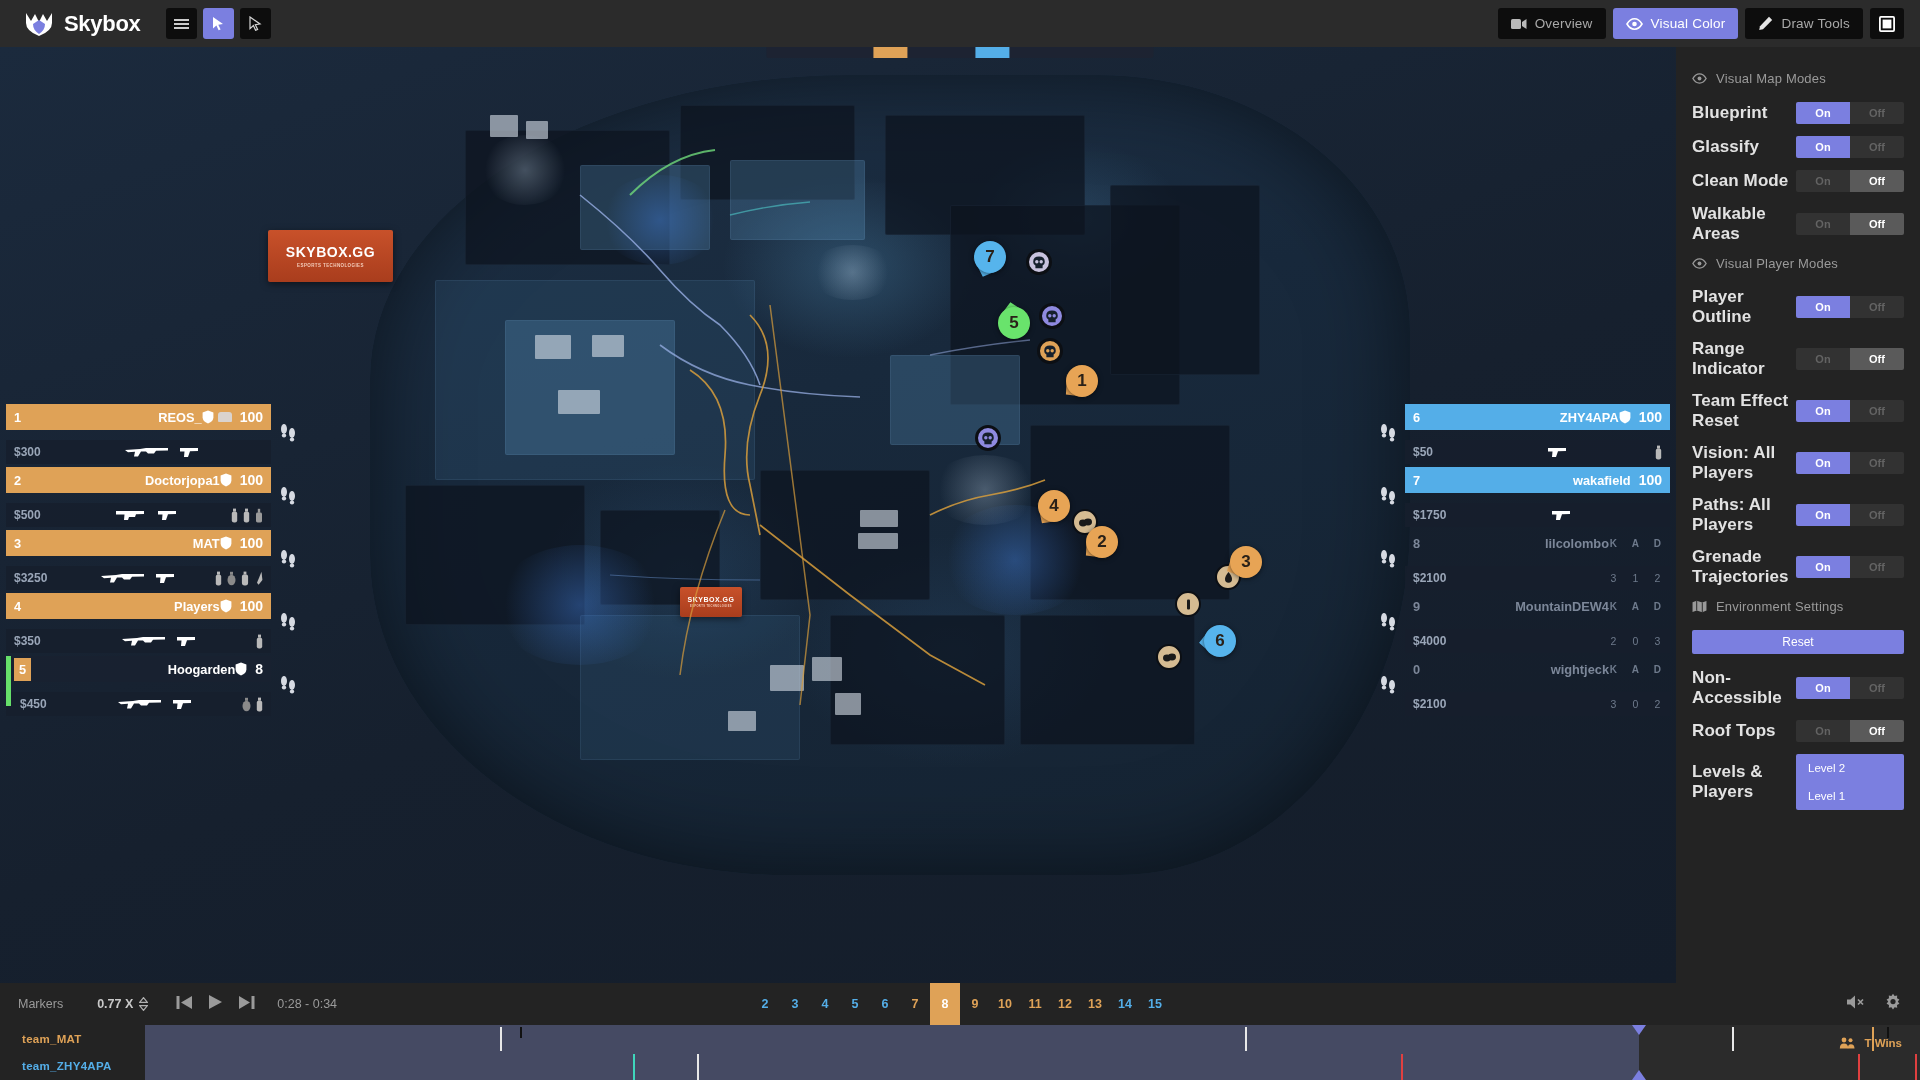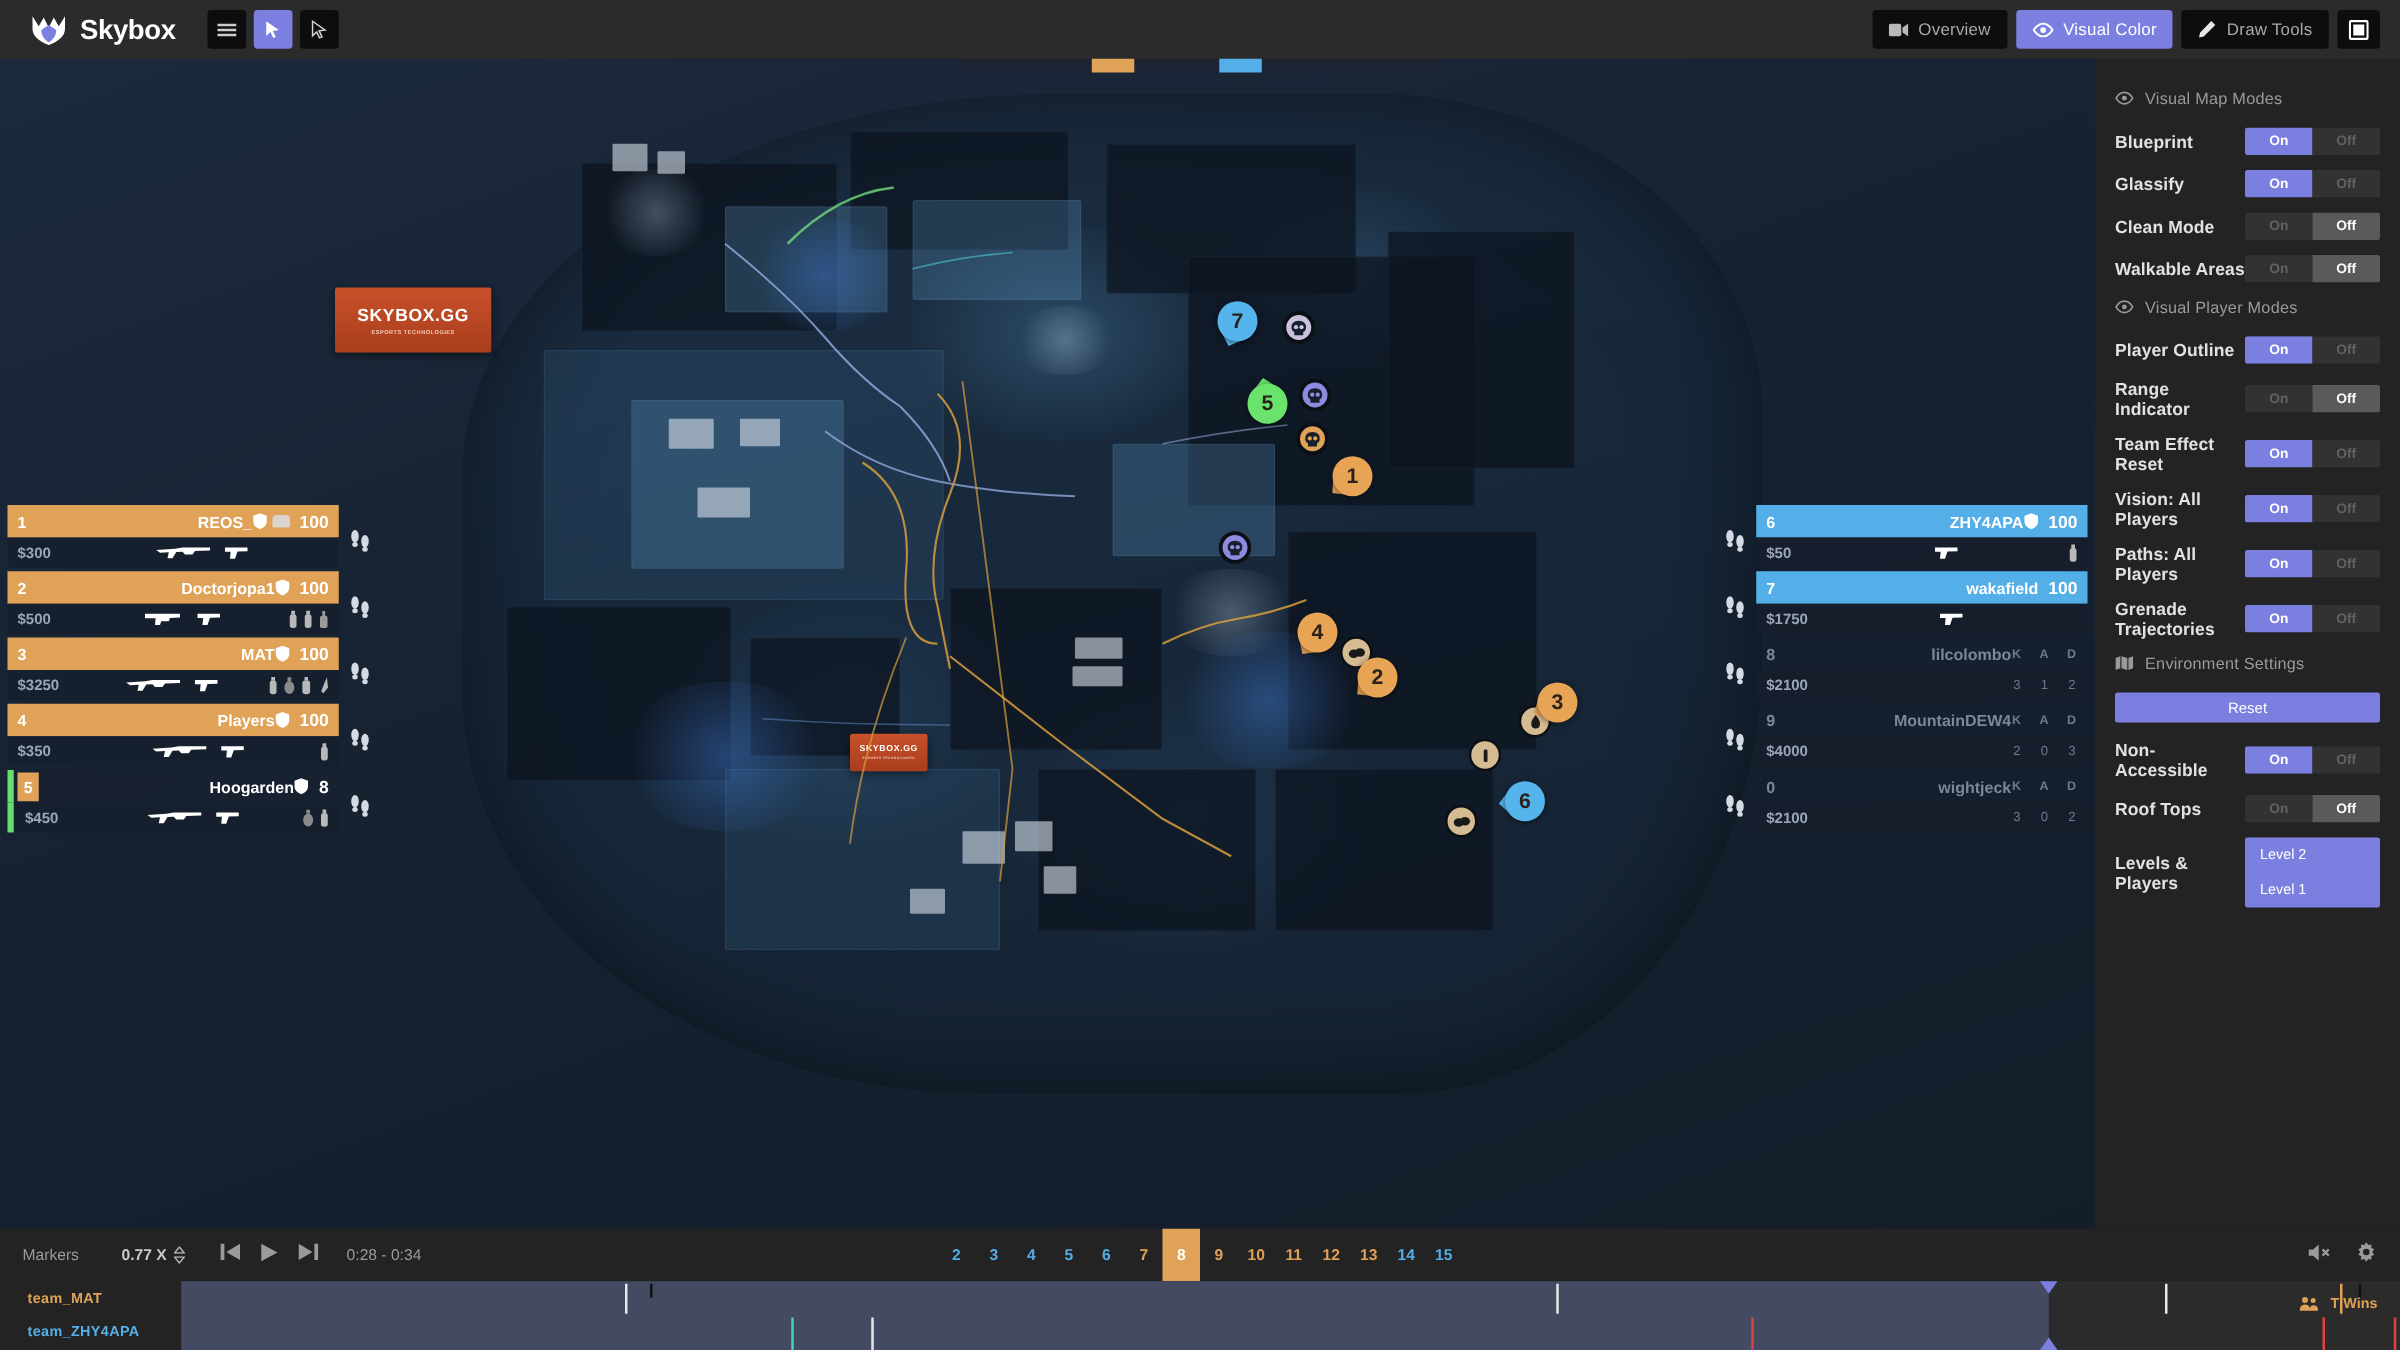--- a/index.html
+++ b/index.html
@@ -113,21 +113,21 @@
   .ct-bg { background: #54aee8; }
   .dead-bg { background: transparent; color: #7c8799; }
   .sel-bg { background: rgba(25,33,48,.88); }
   .pnum { margin-right: 6px; }
   .pname { flex: 1; white-space: nowrap; overflow: hidden; text-align: right; }
   .phealth { font-size: 14px; font-weight: bold; margin-left: 8px; }
   .helmet { width: 14px; height: 10px; margin-left: 4px; background: #d9dce3;
             border-radius: 3px 3px 1px 1px; opacity: .85; }
   .prow-sub {
     display: flex; align-items: center; height: 24px; padding: 0 8px;
-    background: rgba(22,30,45,.85); font-size: 12px; color: #9aa6b8; gap: 4px;
+    background: rgba(22,30,45,.85); font-size: 12px; color: #9aa6b8; gap: 4px; margin-top: 10px;
   }
   .money { min-width: 48px; font-weight: bold; }
   .guns { flex: 1; display: flex; align-items: center; gap: 9px; justify-content: center; }
   .nades { display: flex; align-items: center; gap: 5px; }
   .kadhdr { display: flex; gap: 13px; font-size: 10px; color: #6e7a8c; letter-spacing: .5px; }
   .kadval { display: flex; gap: 13px; font-size: 10.5px; color: #6e7a8c; }
   .kadval span, .kadhdr span { width: 9px; text-align: center; }
   .selbar { position: absolute; left: 0; top: 0; width: 5px; height: 26px; background: #66e06a; }
   .selbar2 { position: absolute; left: 0; top: 26px; width: 5px; height: 24px; background: #66e06a; }
   .footprint { position: absolute; width: 18px; height: 22px; }
@@ -138,21 +138,21 @@
   .sidebar {
     position: absolute; right: 0; top: 47px; width: 244px; height: 936px;
     background: #232323; padding: 18px 16px; overflow: hidden; z-index: 40;
   }
   .sec-head {
     display: flex; align-items: center; gap: 9px; font-size: 13px;
     color: #9a9a9a; margin: 12px 0 16px 0; letter-spacing: .2px;
   }
   .sec-head:first-child { margin-top: 6px; }
   .setrow { display: flex; align-items: center; margin-bottom: 12px; }
-  .setlbl { font-size: 14px; color: #e2e2e2; flex: 1; font-weight: bold; letter-spacing: .1px; }
+  .setlbl { font-size: 17px; color: #e2e2e2; flex: 1; font-weight: bold; letter-spacing: .1px; }
   .toggle { display: flex; border-radius: 2px; overflow: hidden; width: 108px; }
   .toggle div {
     flex: 1; height: 22px; display: flex; align-items: center; justify-content: center;
     font-size: 11px; font-weight: bold; cursor: pointer;
   }
   .tg-on-a { background: #7b7fe0; color: #fff; }
   .tg-on-i { background: #323232; color: #636363; }
   .tg-off-a { background: #5a5a5a; color: #fff; }
   .tg-off-i { background: #323232; color: #636363; }
   .resetbtn {

